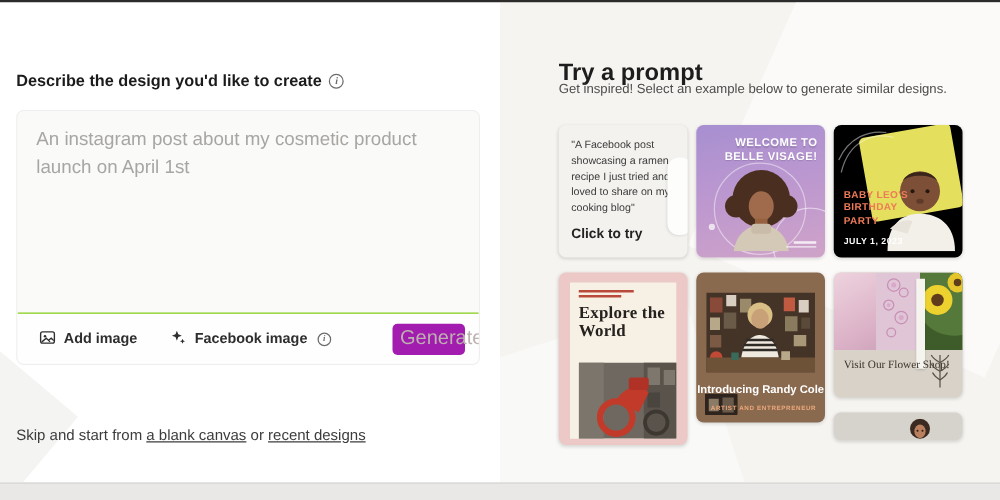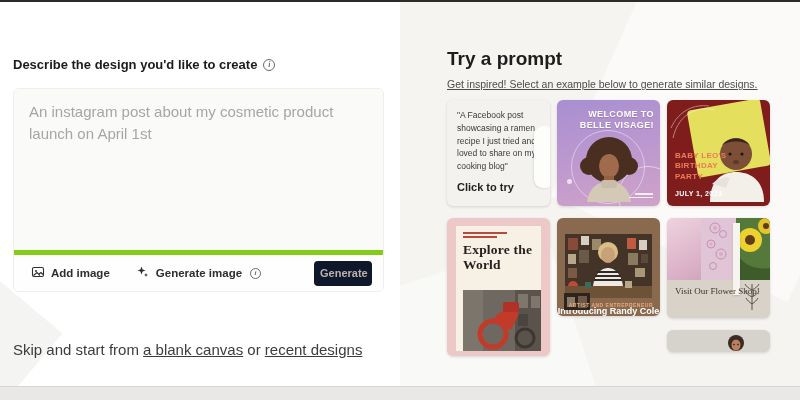--- a/index.html
+++ b/index.html
@@ -18,41 +18,41 @@
   .info-icon{display:inline-flex;width:12px;height:12px;border:1px solid #6b6b6b;border-radius:50%;
              color:#6b6b6b;font-size:8px;font-weight:700;align-items:center;justify-content:center;
              font-style:italic;font-family:"Liberation Serif",serif;flex:0 0 auto;}
   .prompt-box{position:absolute;left:13px;top:86px;width:371px;height:204px;
               border:1px solid #efeeec;border-radius:6px;background:#fff;
               display:flex;flex-direction:column;overflow:hidden;}
   .prompt-input{flex:1;border:none;outline:none;resize:none;background:#fafaf9;
                 padding:12px 15px;font-family:"Liberation Sans","DejaVu Sans",sans-serif;
                 font-size:15px;line-height:1.45;color:#333;}
   .prompt-input::placeholder{color:#a8a6a3;}
-  .prompt-toolbar{height:41px;background:#fefefe;border-top:5px solid #84cc16;
+  .prompt-toolbar{height:41px;background:#fefefe;border-top:1px solid #84cc16;
                   display:flex;align-items:center;padding:0 11px;}
   .tool-btn{display:flex;align-items:center;gap:6px;background:none;border:none;cursor:pointer;
             font-family:inherit;font-size:11.5px;font-weight:600;color:#2e2e2e;padding:4px 6px;}
   .tool-btn + .tool-btn{margin-left:14px;}
   .tool-btn .info-icon{width:11px;height:11px;font-size:7px;margin-left:2px;}
   .tb-spacer{flex:1;}
-  .generate-btn{width:58px;height:25px;border:none;border-radius:4px;background:#0f172a;
-                color:#bcb1af;font-family:inherit;font-size:11px;font-weight:700;cursor:default;}
-  .skip-row{position:absolute;left:13px;top:339px;font-size:15px;color:#3c3c3c;}
+  .generate-btn{width:58px;height:25px;border:none;border-radius:4px;background:#a21caf;
+                color:#bcb1af;font-family:inherit;font-size:16px;font-weight:400;cursor:default;}
+  .skip-row{position:absolute;left:13px;top:339px;font-size:12px;color:#3c3c3c;}
   .skip-row a{color:#3c3c3c;text-decoration:underline;cursor:pointer;}
 
   
   .right-panel{position:absolute;left:400px;top:2px;width:400px;height:384px;
                background:#f5f4f1;overflow:hidden;}
   .rp-deco1{position:absolute;right:-60px;top:-40px;width:260px;height:300px;
             background:rgba(255,255,255,.55);transform:rotate(24deg);}
   .rp-deco2{position:absolute;left:-30px;bottom:-120px;width:220px;height:240px;
             background:rgba(255,255,255,.45);transform:rotate(-18deg);}
   .rp-title{position:absolute;left:47px;top:46px;font-size:19px;font-weight:700;color:#1d1d1d;}
-  .rp-subtitle{position:absolute;left:47px;top:76px;font-size:10.5px;color:#4c4c4c;text-decoration:underline;}
+  .rp-subtitle{position:absolute;left:47px;top:63px;font-size:10.5px;color:#4c4c4c;}
   .card-grid{position:absolute;left:47px;top:98px;width:324px;display:flex;gap:7px;}
   .card-col{display:flex;flex-direction:column;gap:12px;width:103px;}
   .card{position:relative;width:103px;border-radius:6px;overflow:hidden;cursor:pointer;
         box-shadow:0 1px 3px rgba(0,0,0,.14);}
 
   
   .card-ramen{height:106px;background:#f3f2ef;padding:9px 10px;}
   .ramen-quote{font-size:8.5px;line-height:1.5;color:#3a3a3a;width:84px;}
   .ramen-cta{font-size:11px;font-weight:700;color:#222;margin-top:8px;}
   .ramen-bowl{position:absolute;right:-4px;top:26px;width:20px;height:62px;background:#fdfdfc;
@@ -66,38 +66,38 @@
   .belle-ring{position:absolute;left:14px;top:30px;width:74px;height:74px;border-radius:50%;
               border:1.5px solid rgba(255,255,255,.45);}
   .belle-arc{position:absolute;right:-18px;bottom:-20px;width:60px;height:60px;border-radius:50%;
              border:1.5px solid rgba(255,255,255,.5);}
   .belle-dot{position:absolute;left:10px;bottom:22px;width:5px;height:5px;border-radius:50%;background:rgba(255,255,255,.7);}
   .belle-woman{position:absolute;left:50%;bottom:0;transform:translateX(-50%);}
   .belle-lines{position:absolute;right:7px;bottom:8px;}
   .belle-lines div{height:1.5px;background:rgba(255,255,255,.8);margin-top:2px;margin-left:auto;}
 
   
-  .card-baby{height:106px;background:#7f1d1d;}
+  .card-baby{height:106px;background:#000000;}
   .baby-yellow{position:absolute;left:24%;top:4%;width:72%;height:64%;background:#e4df5c;
                transform:rotate(-10deg);border-radius:4px;}
   .baby-title{position:absolute;left:8px;bottom:24px;width:62px;font-size:8px;font-weight:800;
               color:#ef7a58;line-height:1.3;letter-spacing:.3px;}
   .baby-date{position:absolute;left:8px;bottom:9px;font-size:7px;font-weight:700;color:#fff;letter-spacing:.4px;}
   .baby-photo{position:absolute;right:0;bottom:0;}
 
   
   .card-explore{height:138px;background:#ecc9c6;padding:8px 9px 5px 9px;}
   .explore-cover{position:relative;width:100%;height:100%;background:#f7f1e5;padding:6px 7px;overflow:hidden;}
   .explore-kicker div{height:2px;background:#b94a3b;margin-bottom:2px;}
   .explore-title{font-family:"Liberation Serif","DejaVu Serif",serif;font-size:13.5px;font-weight:700;
                  color:#25211e;line-height:1.1;margin-top:5px;letter-spacing:.2px;}
   .explore-photo{position:absolute;left:7px;right:7px;bottom:0;top:64px;}
 
   
-  .card-randy{height:98px;background:#8a6a4f;}
+  .card-randy{height:120px;background:#8a6a4f;}
   .randy-photo{position:absolute;left:8px;right:8px;top:16px;height:64px;}
   .randy-title{position:absolute;left:0;right:0;top:88px;text-align:center;color:#fff;
                font-size:9px;font-weight:700;}
   .randy-mini{position:absolute;left:7px;bottom:6px;width:26px;height:17px;background:#2e241d;
               border-radius:1px;overflow:hidden;}
   .randy-sub{position:absolute;right:7px;bottom:8px;font-size:5px;font-weight:700;
              color:#eda77a;letter-spacing:.5px;}
 
   
   .card-flower{height:100px;background:#d8d2c8;}
@@ -142,21 +142,21 @@
           </span>
           <span>Add image</span>
         </button>
         <button class="tool-btn">
           <span>
             <svg width="14" height="14" viewBox="0 0 14 14" fill="#2e2e2e">
               <path d="M5.5 1.5 L6.6 4.4 L9.5 5.5 L6.6 6.6 L5.5 9.5 L4.4 6.6 L1.5 5.5 L4.4 4.4 Z"></path>
               <path d="M10 8 L10.6 9.4 L12 10 L10.6 10.6 L10 12 L9.4 10.6 L8 10 L9.4 9.4 Z"></path>
             </svg>
           </span>
-          <span>Generate image</span>
+          <span>Facebook image</span>
           <span class="info-icon">i</span>
         </button>
         <span class="tb-spacer"></span>
         <button class="generate-btn" disabled="">Generate</button>
       </div>
     </div>
 
     <div class="skip-row">
       <span>Skip and start from </span><a>a blank canvas</a><span> or </span><a>recent designs</a>
     </div>

